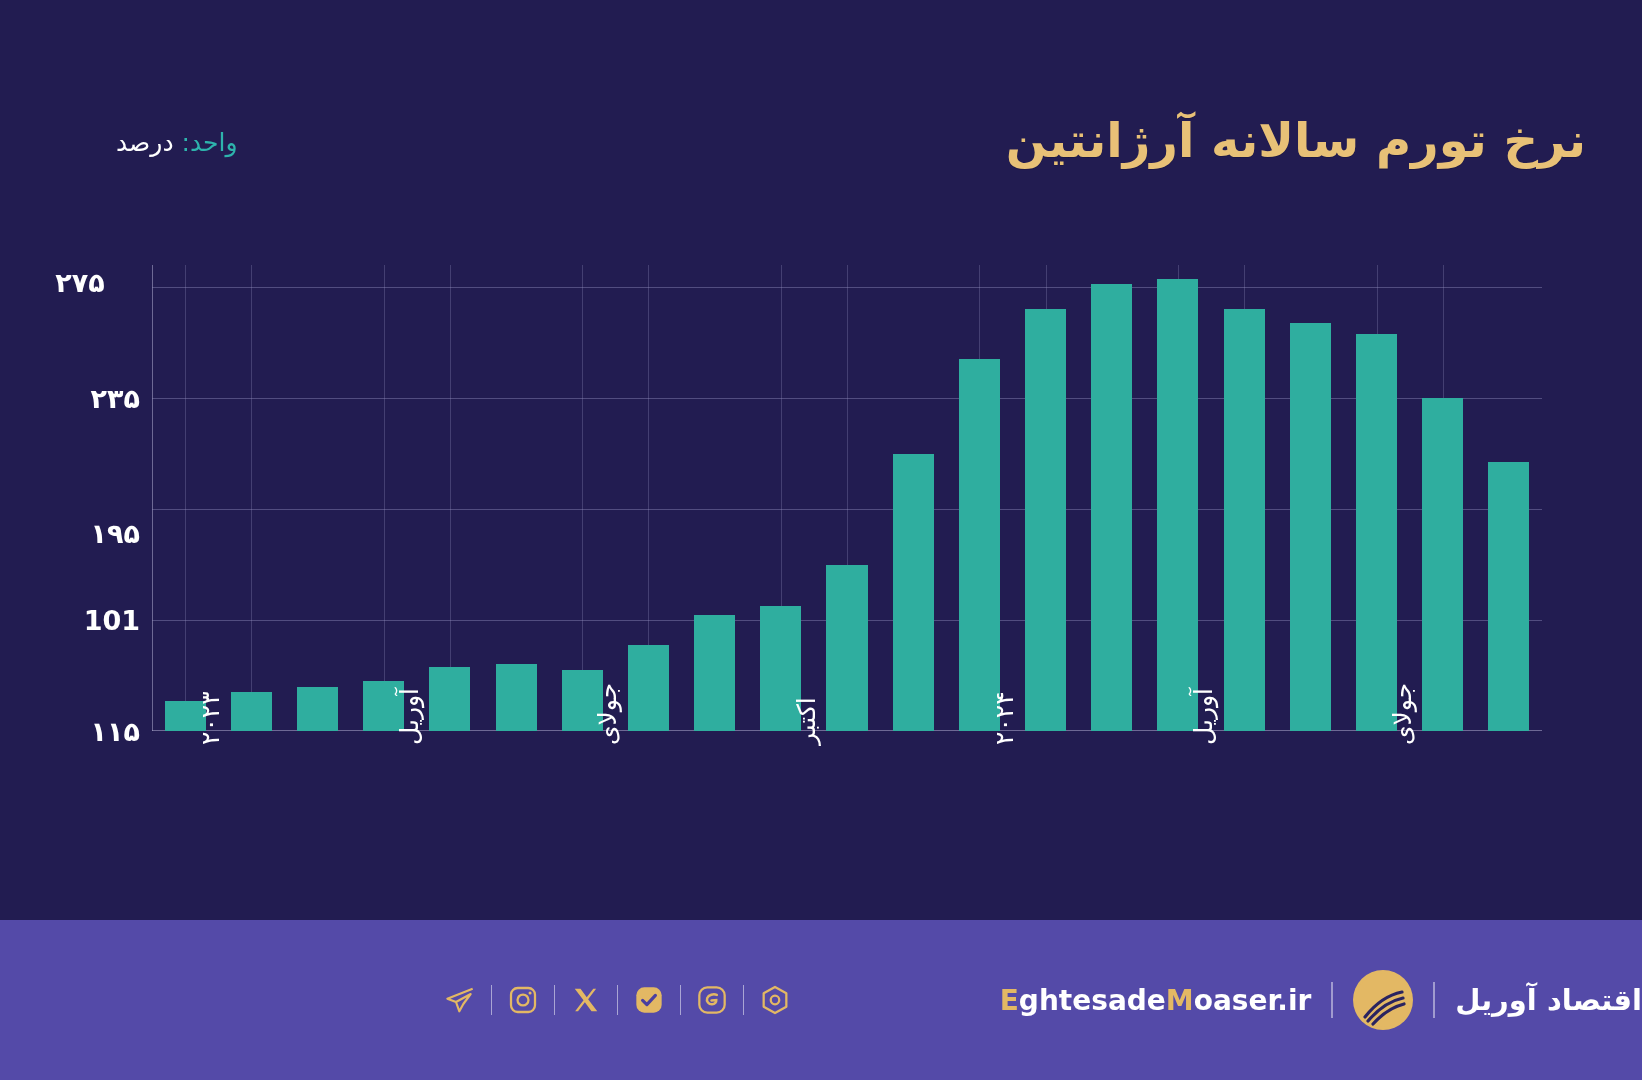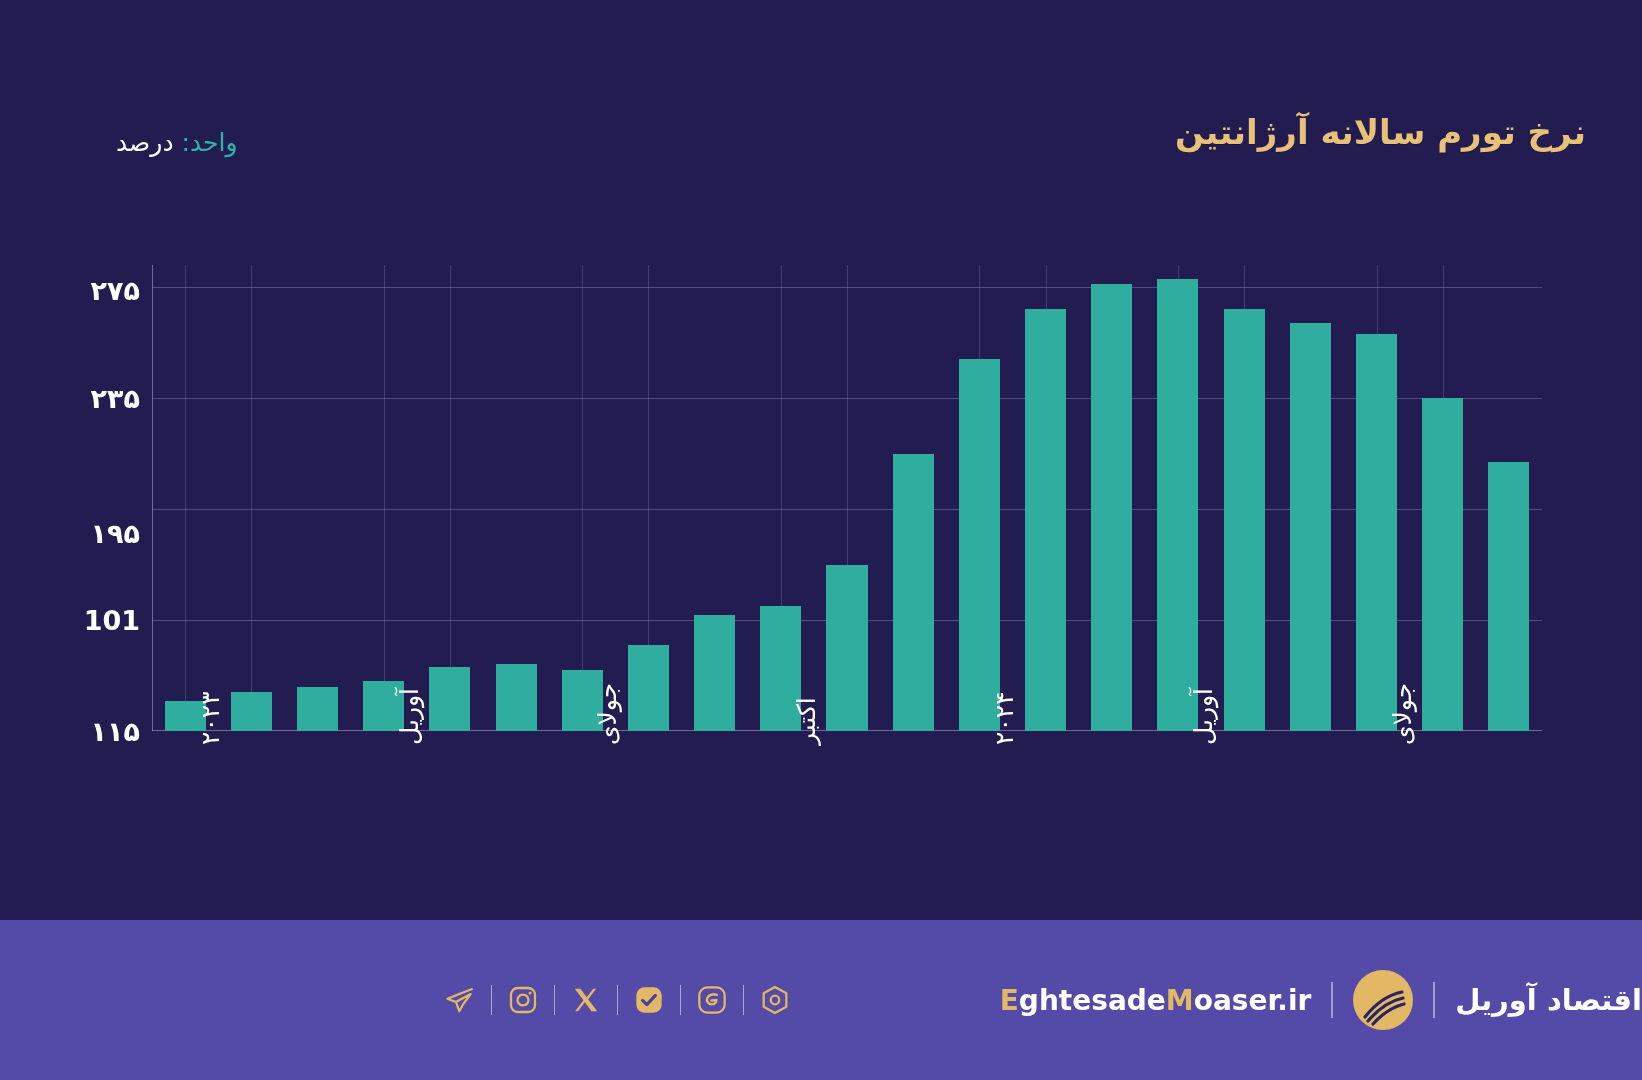--- a/index.html
+++ b/index.html
@@ -10,21 +10,21 @@
     font-family:"DejaVu Sans","Liberation Sans",sans-serif;
     position:relative;
   }
   .canvas{position:absolute;inset:0;width:1642px;height:1080px;background:#221c51;}
 
   
   .chart-title{
     position:absolute;
     right:56px; top:112px;
     color:#e8c177;
-    font-size:34px;
+    font-size:48px;
     font-weight:bold;
     letter-spacing:0.5px;
     direction:rtl;
     white-space:nowrap;
     text-shadow:0 1px 0 rgba(0,0,0,.15);
   }
   .unit-note{
     position:absolute;
     left:116px; top:128px;
     font-size:25px;
@@ -188,21 +188,21 @@
         <div class="bar" title="235" style="left: 1270.2px; width: 41.0381px; height: 332.857px; background: rgb(47, 174, 159);"></div>
         <div class="bar" title="212" style="left: 1336.39px; width: 41.0381px; height: 269.06px; background: rgb(47, 174, 159);"></div>
       </div>
   </div>
 
   <div id="ylabels">
       <div class="ylabel" style="top: 731px;">۱۱۵</div>
       <div class="ylabel" style="top: 620.048px;">101</div>
       <div class="ylabel" style="top: 533px;">۱۹۵</div>
       <div class="ylabel" style="top: 398.143px;">۲۳۵</div>
-      <div class="ylabel" style="top: 290px;">۲۷۵</div>
+      <div class="ylabel" style="top: 282px; text-align: center;">۲۷۵</div>
     </div>
   <div id="xlabels">
       <div class="xlabel" style="left: 196.095px; top: 745px;">۲۰۲۳</div>
       <div class="xlabel" style="left: 394.667px; top: 745px;">آوریل</div>
       <div class="xlabel" style="left: 593.238px; top: 745px;">جولای</div>
       <div class="xlabel" style="left: 791.81px; top: 745px;">اکتبر</div>
       <div class="xlabel" style="left: 990.381px; top: 745px;">۲۰۲۴</div>
       <div class="xlabel" style="left: 1188.95px; top: 745px;">آوریل</div>
       <div class="xlabel" style="left: 1387.52px; top: 745px;">جولای</div>
     </div>

